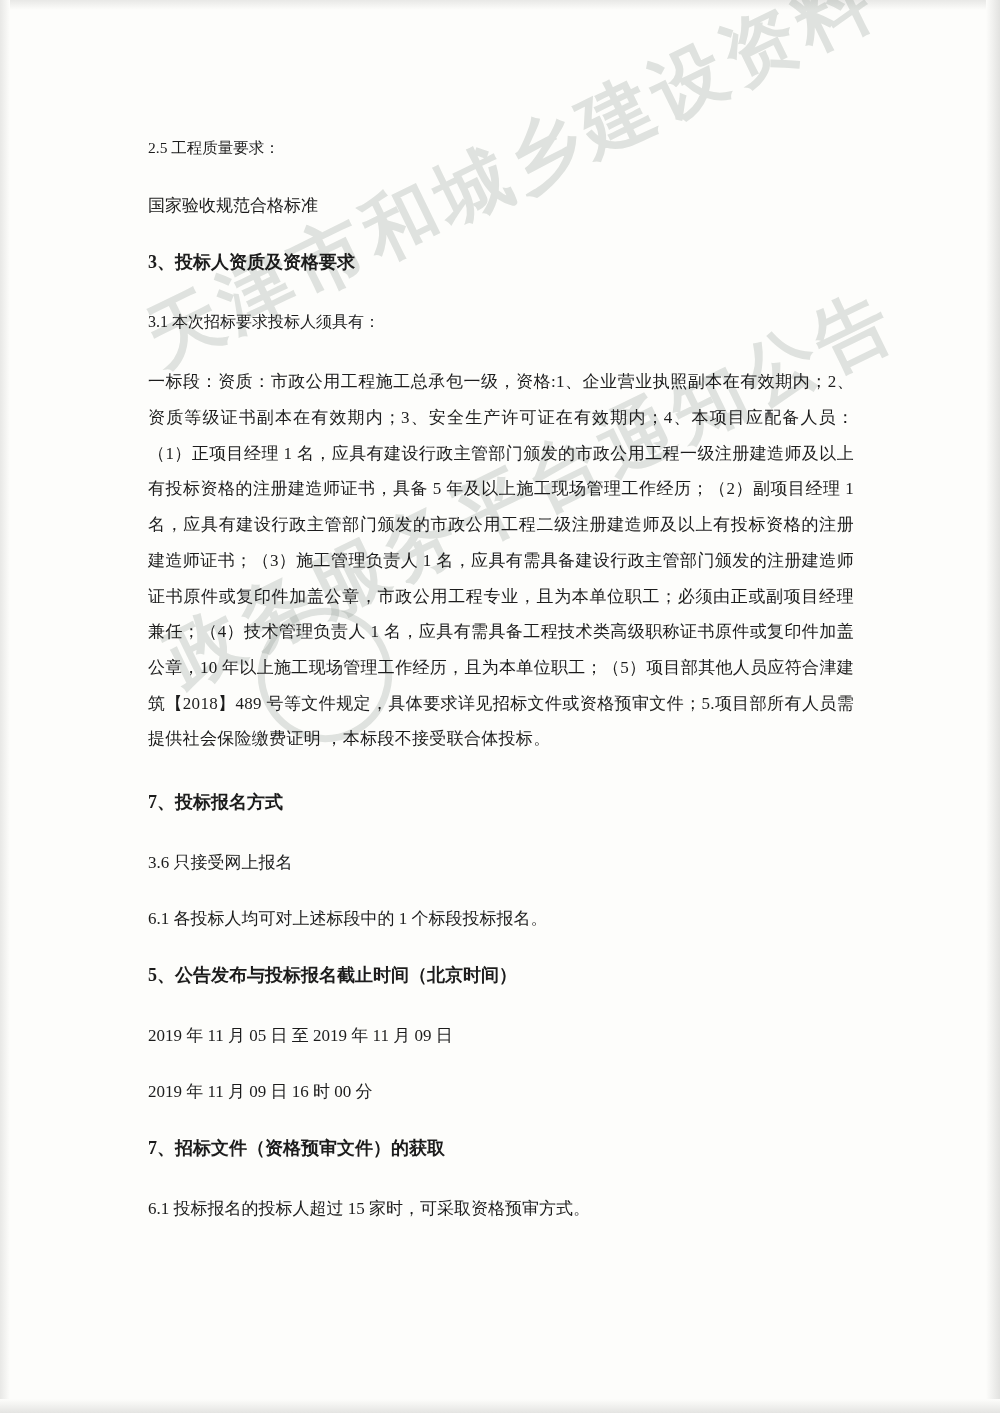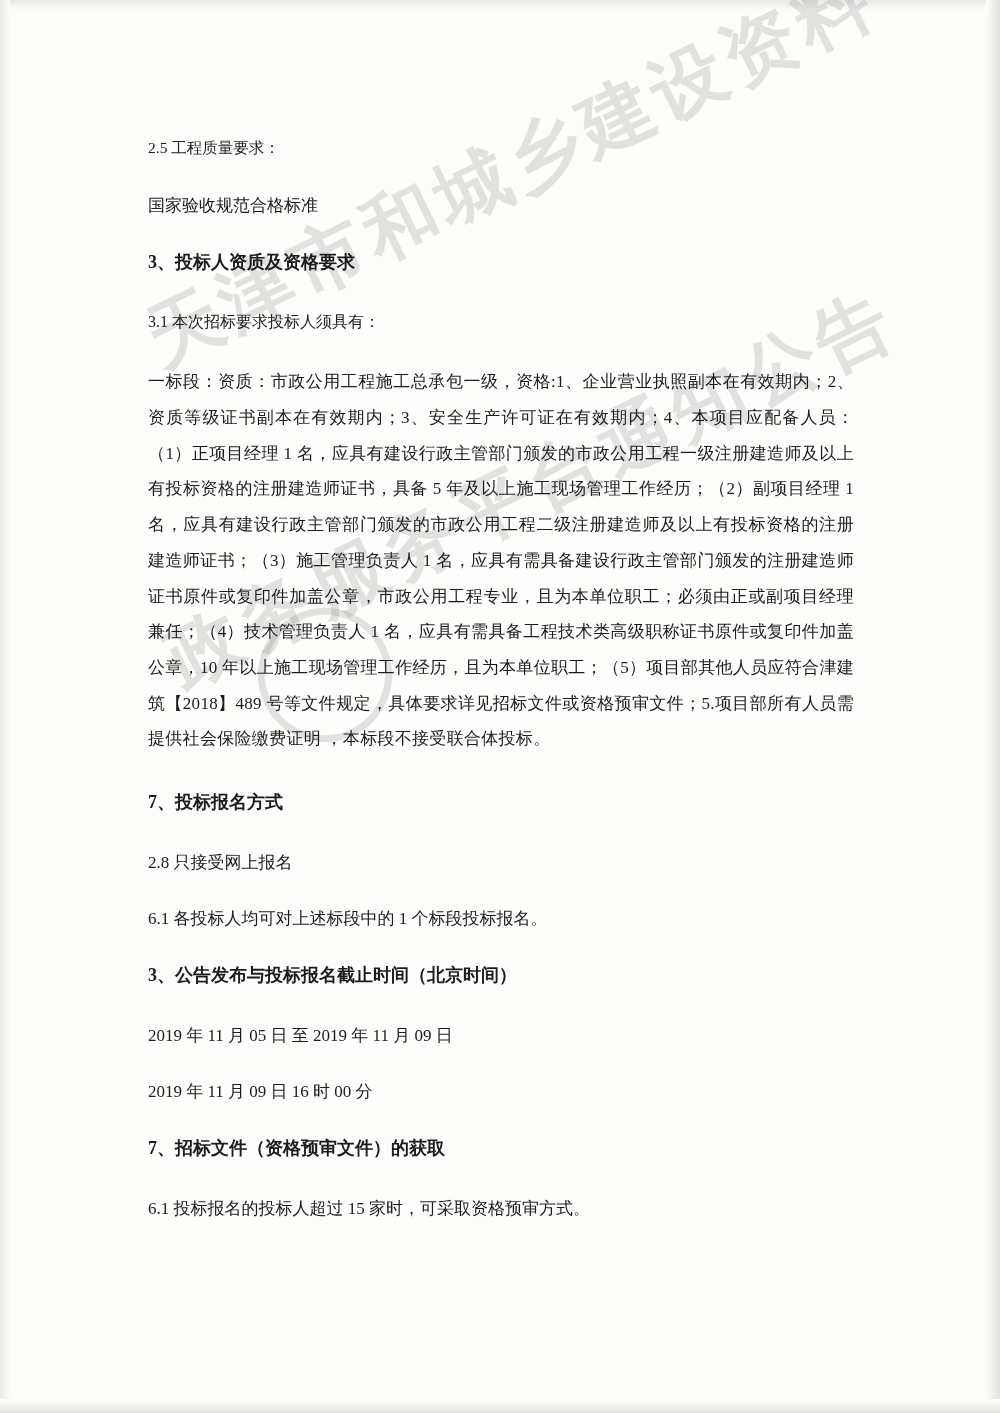--- a/index.html
+++ b/index.html
@@ -136,21 +136,21 @@
     <div class="wm-circle"></div>
   </div>
 
   <div class="content">
     <p class="para small">2.5 工程质量要求：</p>
     <p class="para">国家验收规范合格标准</p>
     <p class="para heading">3、投标人资质及资格要求</p>
     <p class="para sub-bold">3.1 本次招标要求投标人须具有：</p>
     <p class="para body-block">一标段：资质：市政公用工程施工总承包一级，资格:1、企业营业执照副本在有效期内；2、资质等级证书副本在有效期内；3、安全生产许可证在有效期内；4、本项目应配备人员：（1）正项目经理 1 名，应具有建设行政主管部门颁发的市政公用工程一级注册建造师及以上有投标资格的注册建造师证书，具备 5 年及以上施工现场管理工作经历；（2）副项目经理 1 名，应具有建设行政主管部门颁发的市政公用工程二级注册建造师及以上有投标资格的注册建造师证书；（3）施工管理负责人 1 名，应具有需具备建设行政主管部门颁发的注册建造师证书原件或复印件加盖公章，市政公用工程专业，且为本单位职工；必须由正或副项目经理兼任；（4）技术管理负责人 1 名，应具有需具备工程技术类高级职称证书原件或复印件加盖公章，10 年以上施工现场管理工作经历，且为本单位职工；（5）项目部其他人员应符合津建筑【2018】489 号等文件规定，具体要求详见招标文件或资格预审文件；5.项目部所有人员需提供社会保险缴费证明 ，本标段不接受联合体投标。</p>
     <p class="para heading">7、投标报名方式</p>
-    <p class="para">2.8 只接受网上报名</p>
+    <p class="para">3.6 只接受网上报名</p>
     <p class="para">6.1 各投标人均可对上述标段中的 1 个标段投标报名。</p>
-    <p class="para heading">3、公告发布与投标报名截止时间（北京时间）</p>
+    <p class="para heading">5、公告发布与投标报名截止时间（北京时间）</p>
     <p class="para">2019 年 11 月 05 日 至 2019 年 11 月 09 日</p>
     <p class="para">2019 年 11 月 09 日 16 时 00 分</p>
     <p class="para heading">7、招标文件（资格预审文件）的获取</p>
     <p class="para">6.1 投标报名的投标人超过 15 家时，可采取资格预审方式。</p>
   </div>
 </div>
 
 </body></html>

